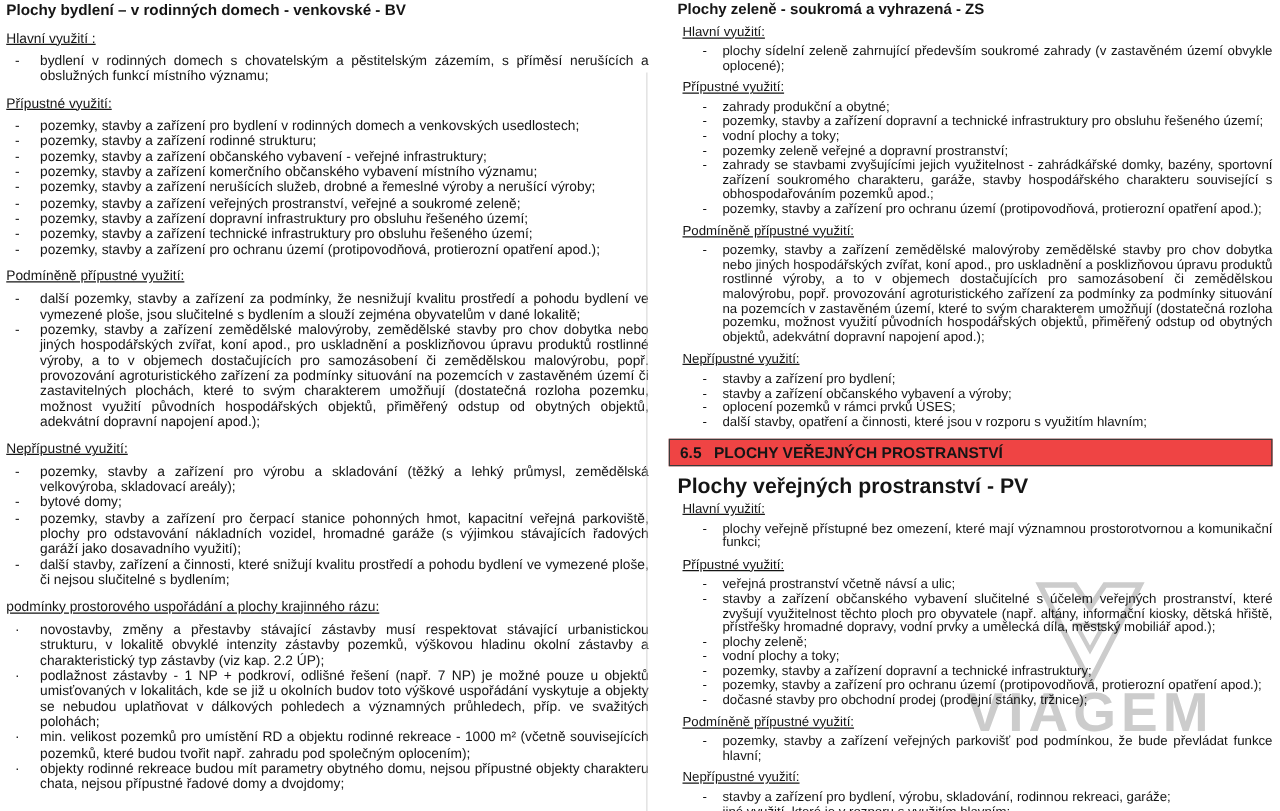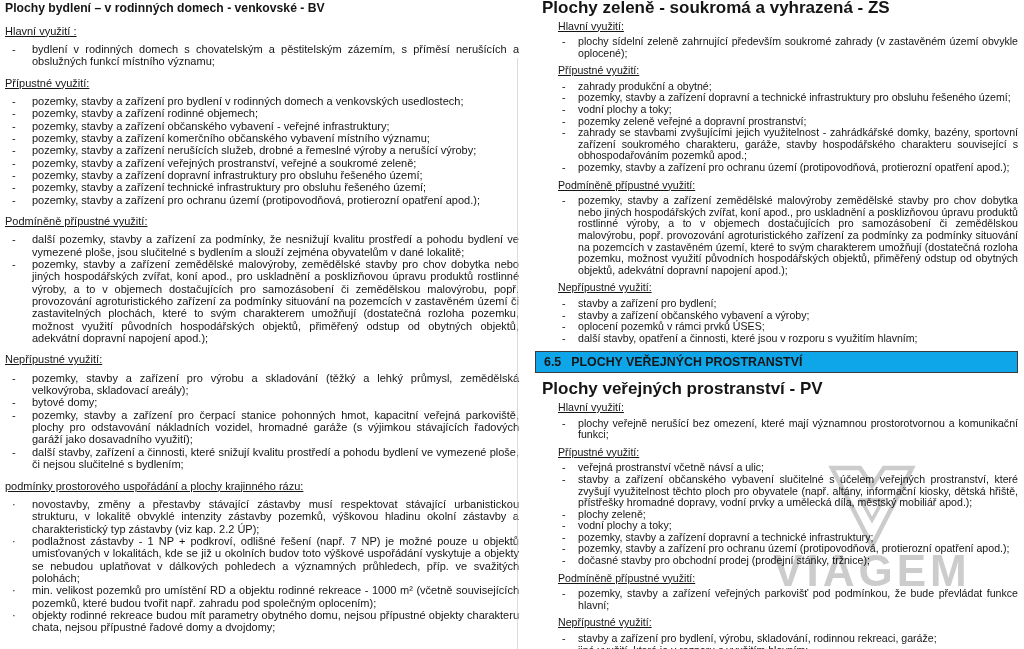--- a/index.html
+++ b/index.html
@@ -2,29 +2,29 @@
 <html><head>
 <meta charset="utf-8">
 <style>
   html,body{margin:0;padding:0;background:#ffffff;}
   .page{position:relative;width:1024px;height:649px;overflow:hidden;background:#fff;
         color:#151515;font-family:"Liberation Sans",sans-serif;padding-left:32px;}
   .col{position:absolute;top:0;}
   .col-left{left:5px;top:2px;width:514px;font-size:11px;line-height:12.35px;}
   .col-right{left:542px;top:1px;width:476px;font-size:10.6px;line-height:11.6px;}
   .doc-title{font-weight:700;font-size:12.2px;line-height:13.5px;margin:0 0 7px 0;}
-  .col-right .doc-title{font-size:17px;margin:0 0 6px 0;}
+  .col-right .doc-title{font-size:12px;margin:0 0 6px 0;}
   .sec-heading{text-decoration:underline;margin:9px 0 6px 0;}
-  .col-right .sec-heading{margin:6px 0 4px 16px;}
+  .col-right .sec-heading{margin:6px 0 4px 4px;}
   .b{display:flex;}
   .m{flex:0 0 27px;padding-left:7px;box-sizing:border-box;}
   .col-right .m{flex:0 0 36px;padding-left:20px;}
   .t{flex:1;text-align:justify;}
   .box-heading{border:1.5px solid #3a3a3a;font-weight:700;font-size:12.4px;line-height:14px;
-               padding:3px 6px 3px 8px;margin:7px 0 10px -7px;background:#0ea5e9;}
+               padding:3px 6px 3px 8px;margin:7px 0 10px -7px;background:#ef4444;}
   .box-heading .num{margin-right:10px;}
   .pv-title{font-weight:700;font-size:17px;margin:3px 0 7px 0;}
   .divider{position:absolute;left:517px;top:58px;width:1px;height:591px;background:#c9c9c9;opacity:.65;}
   .watermark{position:absolute;left:760px;top:462px;width:224px;text-align:center;
              pointer-events:none;mix-blend-mode:multiply;z-index:5;}
   .wm-logo{display:block;margin:0 auto;}
   .wm-text{font-weight:700;font-size:44px;line-height:42px;letter-spacing:4px;color:#cccccc;
            font-family:"Liberation Sans",sans-serif;}
 </style>
 </head>
@@ -44,21 +44,21 @@
     </div>
 
     <div>
       <div class="sec-heading">Přípustné využití:</div>
       <div class="b">
           <span class="m">-</span>
           <div class="t">pozemky, stavby a zařízení pro bydlení v rodinných domech a venkovských usedlostech;</div>
         </div>
       <div class="b">
           <span class="m">-</span>
-          <div class="t">pozemky, stavby a zařízení rodinné objemech;</div>
+          <div class="t">pozemky, stavby a zařízení rodinné strukturu;</div>
         </div>
       <div class="b">
           <span class="m">-</span>
           <div class="t">pozemky, stavby a zařízení občanského vybavení - veřejné infrastruktury;</div>
         </div>
       <div class="b">
           <span class="m">-</span>
           <div class="t">pozemky, stavby a zařízení komerčního občanského vybavení místního významu;</div>
         </div>
       <div class="b">
@@ -208,21 +208,21 @@
     <div class="box-heading">
       <span class="num">6.5</span><span>PLOCHY VEŘEJNÝCH PROSTRANSTVÍ</span>
     </div>
 
     <div class="pv-title">Plochy veřejných prostranství - PV</div>
 
     <div>
       <div class="sec-heading">Hlavní využití:</div>
       <div class="b">
           <span class="m">-</span>
-          <div class="t">plochy veřejně nerušící bez omezení, které mají významnou prostorotvornou a komunikační funkci;</div>
+          <div class="t">plochy veřejně přístupné bez omezení, které mají významnou prostorotvornou a komunikační funkci;</div>
         </div>
     </div>
 
     <div>
       <div class="sec-heading">Přípustné využití:</div>
       <div class="b">
           <span class="m">-</span>
           <div class="t">veřejná prostranství včetně návsí a ulic;</div>
         </div>
       <div class="b">

